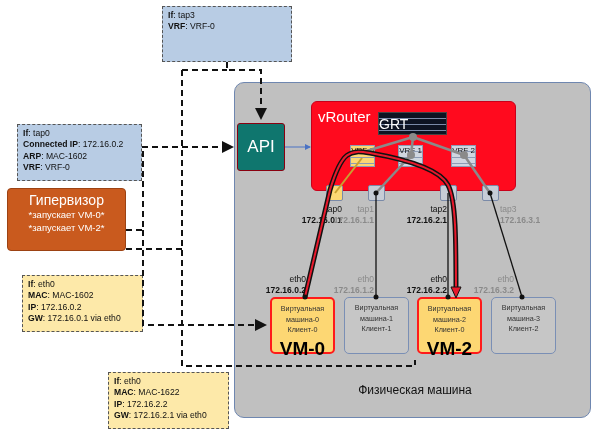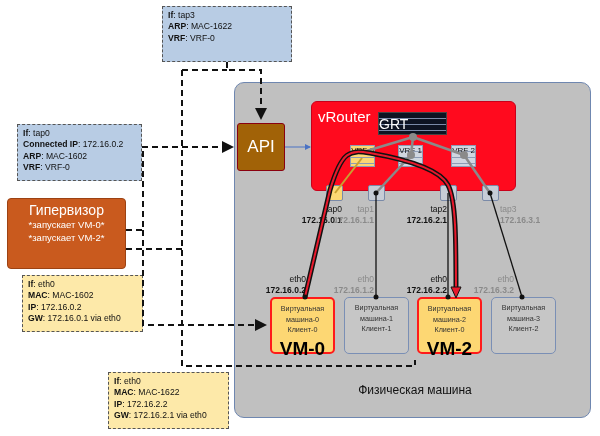--- a/index.html
+++ b/index.html
@@ -14,21 +14,21 @@
   .phys-label { font-size:12px; color:#111; text-align:center; }
   .vrouter { background:#ff0a1e; border:1px solid #c9001a; border-radius:6px; }
   .vrouter-title { color:#fff; font-size:15px; }
   .grt { background:#0d1322; color:#fff; font-size:14px; text-align:left; border:1px solid #444; 
     background-image: repeating-linear-gradient(to bottom, #0d1322 0px, #0d1322 5px, #7a8aa8 5px, #7a8aa8 6px); }
   .grt span { position:relative; }
   .vrf { font-size:8px; text-align:center; color:#111; line-height:10px; border:1px solid #8d9bb5;
     background-image: repeating-linear-gradient(to bottom, transparent 0px, transparent 5px, #8d9bb5 5px, #8d9bb5 6px); }
   .vrf-yellow { background-color:#fcd873; }
   .vrf-gray { background-color:#d0d6e0; }
-  .api { background:#a16207; border:1px solid #8a0010; border-radius:3px; color:#fff; font-size:17px; text-align:center; }
+  .api { background:#0f766e; border:1px solid #8a0010; border-radius:3px; color:#fff; font-size:17px; text-align:center; }
   .hyper { background:#c95a1e; border:1px solid #9c4213; border-radius:4px; color:#fff; text-align:center; }
   .hyper-title { font-size:14px; margin-top:3px; }
   .hyper-sub { font-size:9.5px; line-height:13px; }
   .tap { border:1px solid #7a8aa8; border-radius:2px; }
   .tap-yellow { background:#fcd873; }
   .tap-gray { background:#c6ccd6; }
   .lbl { font-size:8.5px; white-space:nowrap; text-align:right; line-height:11px; }
   .lbl-dark { color:#111; }
   .lbl-dark .ip { font-weight:bold; }
   .lbl-gray { color:#8a8a8a; }
@@ -52,29 +52,28 @@
 <div class="abs vrf vrf-gray" style="left:398px;top:145px;width:25px;height:22px;"><span>VRF 1</span></div>
 <div class="abs vrf vrf-gray" style="left:451px;top:145px;width:25px;height:22px;"><span>VRF 2</span></div>
 
 <div class="abs tap tap-yellow" style="left:326px;top:185px;width:17px;height:16px;"></div>
 <div class="abs tap tap-gray" style="left:368px;top:185px;width:17px;height:16px;"></div>
 <div class="abs tap tap-gray" style="left:440px;top:185px;width:17px;height:16px;"></div>
 <div class="abs tap tap-gray" style="left:482px;top:185px;width:17px;height:16px;"></div>
 
 <div class="abs api" style="left:237px;top:123px;width:48px;height:48px;line-height:46px;"><span>API</span></div>
 
-<div class="abs hyper" style="left:7px;top:198px;width:119px;height:71px;">
+<div class="abs hyper" style="left:7px;top:188px;width:119px;height:63px;">
   <div class="hyper-title">Гипервизор</div>
   <div class="hyper-sub">*запускает VM-0*</div>
   <div class="hyper-sub">*запускает VM-2*</div>
 </div>
 
 <div class="abs info-box info-blue" style="left:162px;top:6px;width:130px;height:56px;">
   <div><b>If</b>: <span>tap3</span></div>
-  <div><b>ARP</b>: <span>MAC-1622</span></div>
   <div><b>VRF</b>: <span>VRF-0</span></div>
 </div>
 
 <div class="abs info-box info-blue" style="left:17px;top:124px;width:125px;height:57px;">
   <div><b>If</b>: <span>tap0</span></div>
   <div><b>Connected IP</b>: <span>172.16.0.2</span></div>
   <div><b>ARP</b>: <span>MAC-1602</span></div>
   <div><b>VRF</b>: <span>VRF-0</span></div>
 </div>
 

